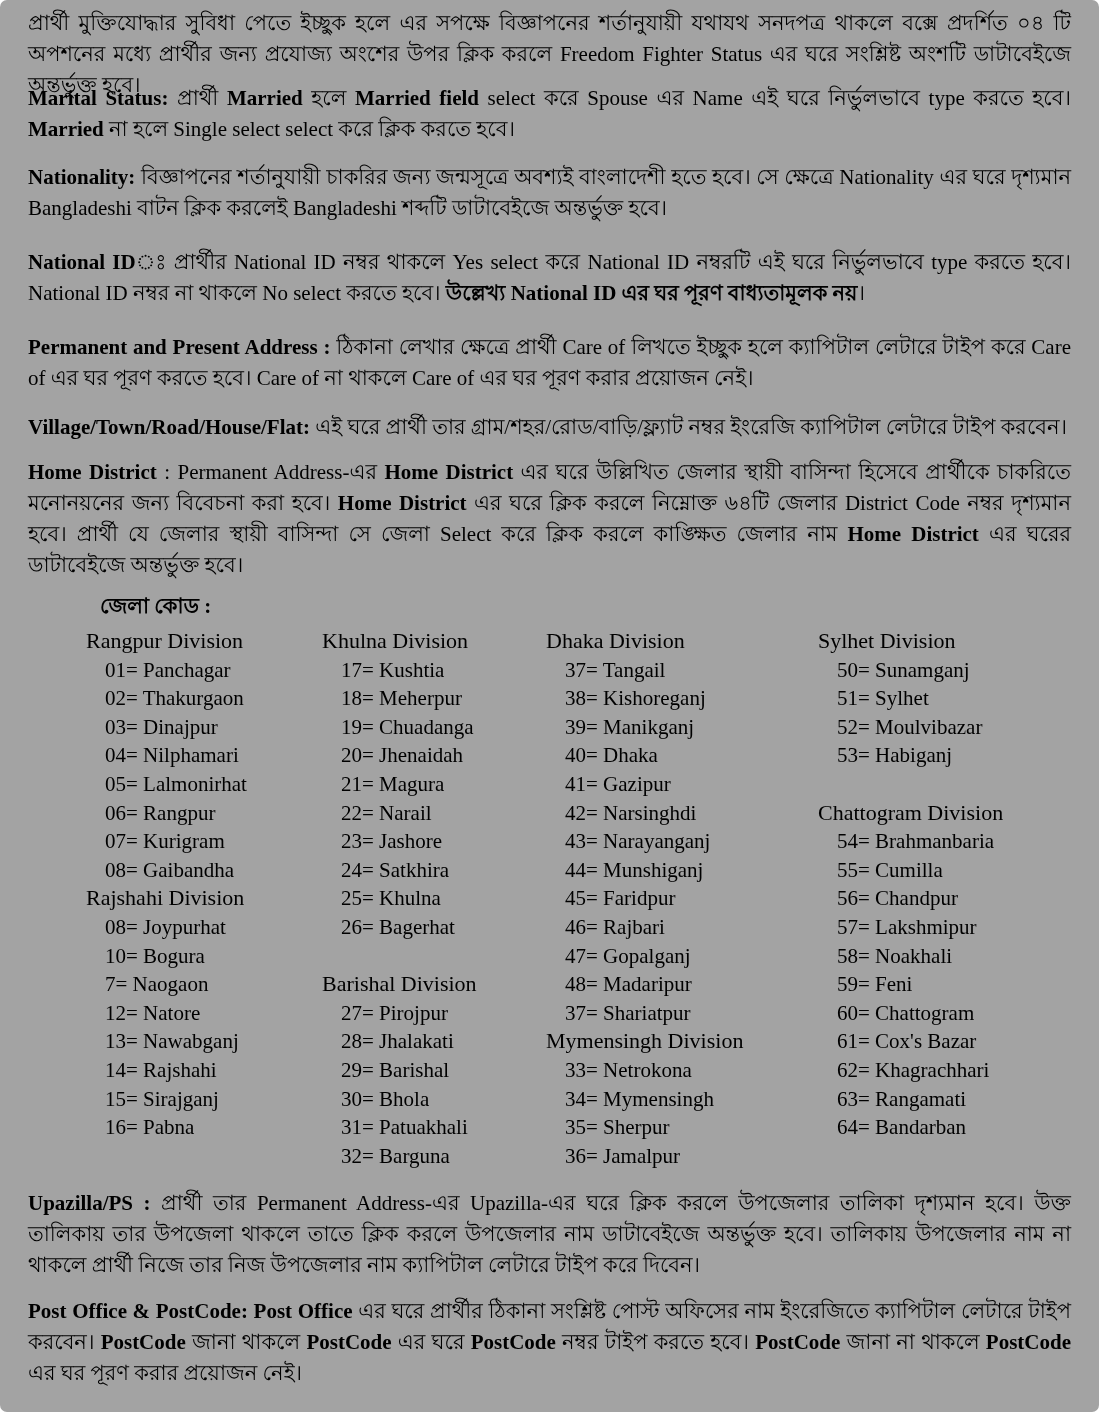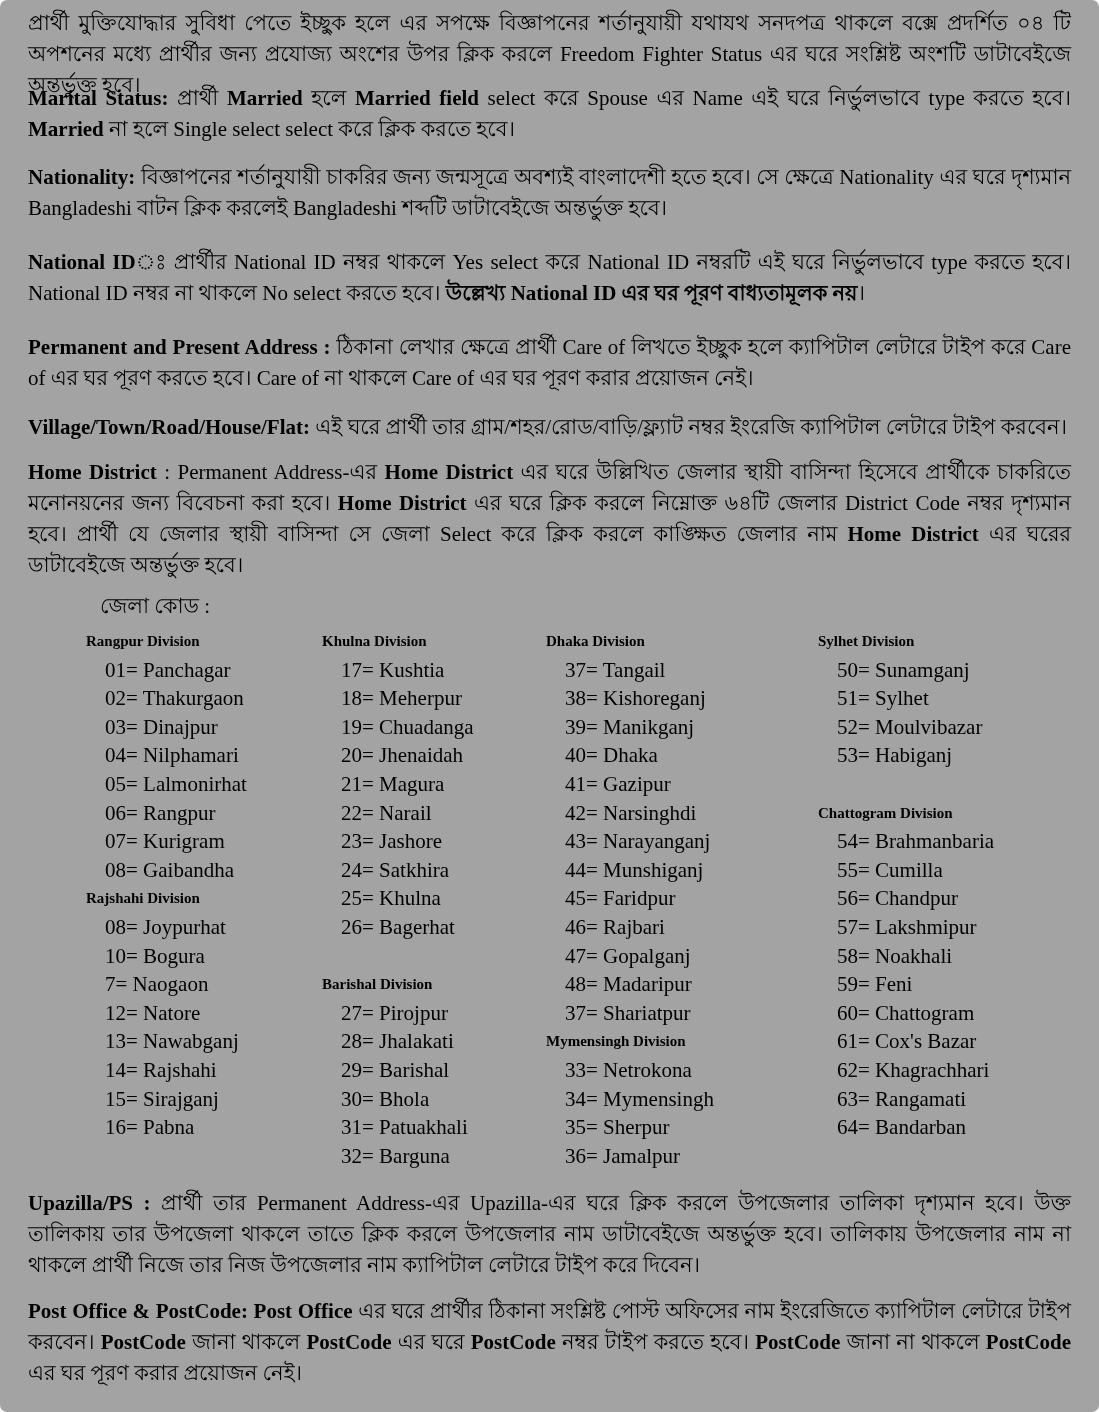--- a/index.html
+++ b/index.html
@@ -1,24 +1,24 @@
 <!DOCTYPE html>
 <html lang="bn"><head>
 <meta charset="utf-8">
 <style>
   html,body{margin:0;padding:0;background:#ffffff;}
   body{font-family:"Liberation Serif","DejaVu Serif",serif;color:#000000;}
   .doc{position:relative;width:1099px;height:1412px;background:#a3a3a3;overflow:hidden;border-radius:7px;}
   .para{position:absolute;left:28px;width:1043px;margin:0;font-size:21px;line-height:31px;text-align:justify;}
   .b{font-weight:bold;}
-  .district-label{position:absolute;left:100px;top:590px;font-size:21px;font-weight:normal;white-space:nowrap;}
+  .district-label{position:absolute;left:100px;top:590px;font-size:21px;font-weight:bold;white-space:nowrap;}
   .dtable{position:absolute;top:627px;left:0;width:1099px;height:548px;}
   .dcol{position:absolute;top:0;}
   .drow{height:28.6px;line-height:28.6px;font-size:21px;white-space:nowrap;}
-  .dhead{font-weight:bold;font-size:15px;padding-left:0;}
+  .dhead{font-weight:normal;font-size:22px;padding-left:0;}
   .ditem{padding-left:19px;}
   .dblank{}
 </style>
 </head>
 <body>
 
 <div class="doc">
 
   <p class="para" style="top:8px"><span>প্রার্থী মুক্তিযোদ্ধার সুবিধা পেতে ইচ্ছুক হলে এর সপক্ষে বিজ্ঞাপনের শর্তানুযায়ী যথাযথ সনদপত্র থাকলে বক্সে  প্রদর্শিত ০৪ টি অপশনের মধ্যে প্রার্থীর জন্য প্রযোজ্য অংশের উপর ক্লিক করলে </span><span>Freedom Fighter Status</span><span> এর ঘরে সংশ্লিষ্ট অংশটি ডাটাবেইজে অন্তর্ভুক্ত হবে।</span></p>
   <p class="para" style="top:83px"><span class="b">Marital Status: </span><span>প্রার্থী </span><span class="b">Married</span><span> হলে </span><span class="b">Married field</span><span> select করে Spouse এর Name এই ঘরে নির্ভুলভাবে type করতে হবে। </span><span class="b">Married</span><span> না হলে Single select select করে ক্লিক করতে হবে।</span></p>

